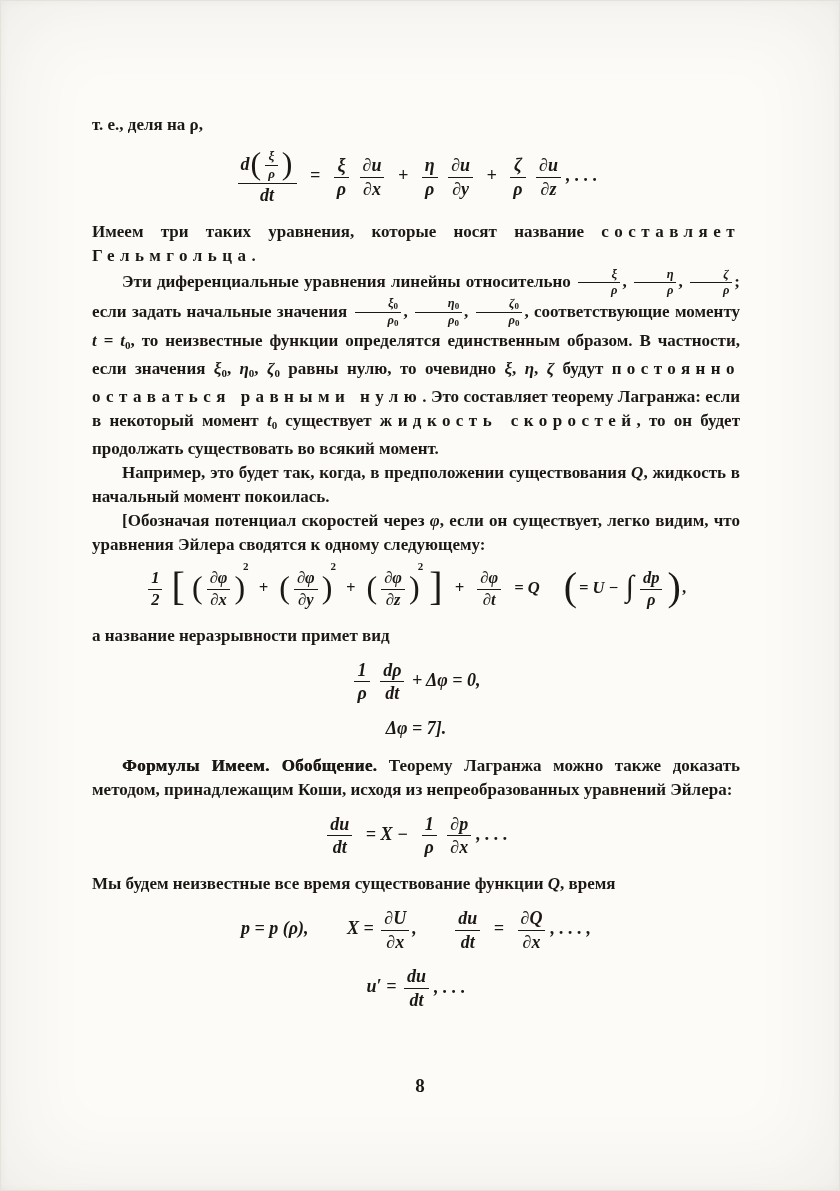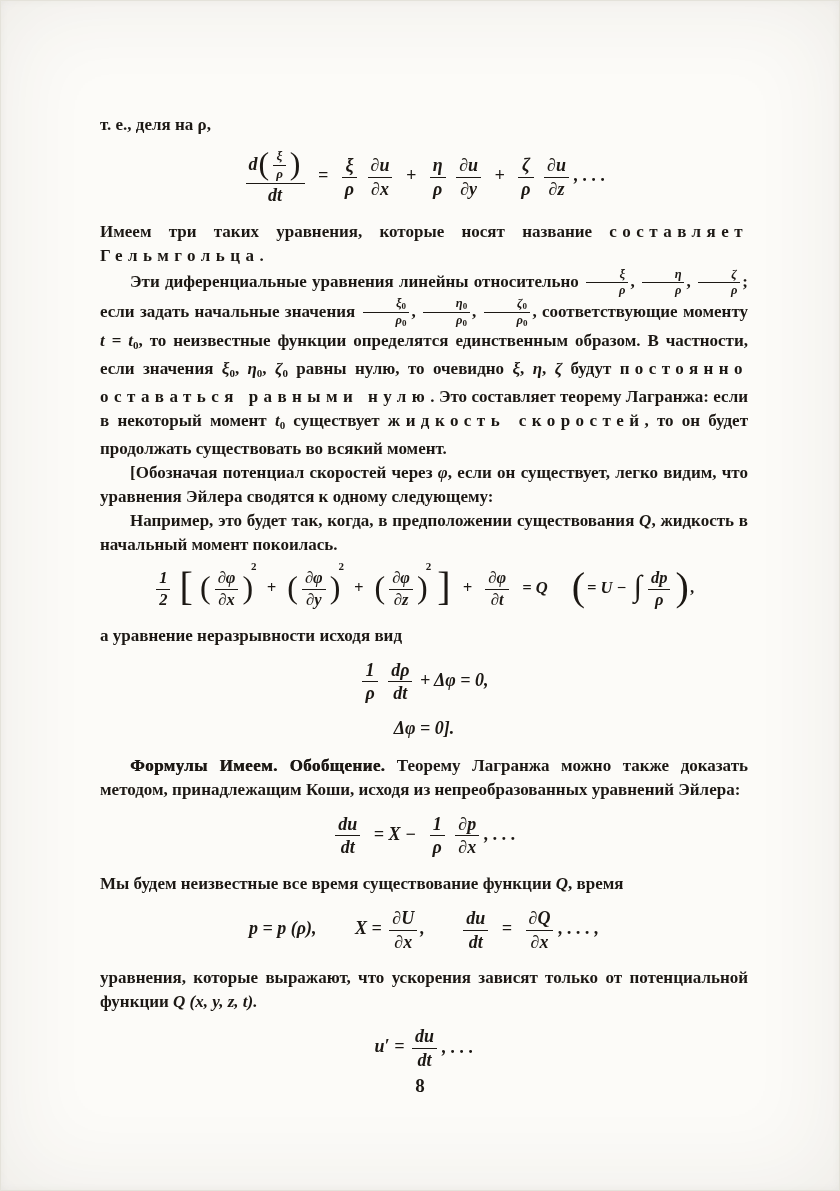--- a/index.html
+++ b/index.html
@@ -1,21 +1,21 @@
 <!DOCTYPE html>
 <html><head>
 <meta charset="utf-8">
 <style>
   html,body{margin:0;padding:0}
   body{width:840px;height:1191px;background:#f6f5f1;position:relative;overflow:hidden;
        font-family:"Liberation Serif","DejaVu Serif",serif;color:#1c1814}
   .page{position:absolute;inset:0;background:#fcfbf8;
         box-shadow:inset 0 0 90px rgba(60,50,40,.08), inset 0 0 8px rgba(60,50,40,.05);
         border:1px solid #e4e2da}
-  .content{position:absolute;left:99px;top:112px;width:648px}
+  .content{position:absolute;left:91px;top:112px;width:648px}
   .bt{font-size:17px;line-height:24px;text-align:justify;font-weight:700;margin:0}
   .ind{text-indent:30px}
   .it{font-style:italic}
   .lead{letter-spacing:.4px;text-shadow:.5px 0 0 currentColor}
   .sp{letter-spacing:.32em}
   sub{font-size:11px;font-style:normal;vertical-align:-3px;letter-spacing:0}
   .tfrac sub{font-size:9px;vertical-align:-2px}
   .formula{text-align:center;font-size:18px;font-weight:700;font-style:italic;
            margin:12px 0 14px;line-height:1.2}
   .f-wide{font-size:16.5px}
@@ -77,51 +77,51 @@
   <span>равны нулю, то очевидно</span>
   <span class="it">ξ</span><span>,</span>
   <span class="it">η</span><span>,</span>
   <span class="it">ζ</span>
   <span>будут</span>
   <span class="sp">постоянно оставаться равными нулю</span><span>. Это составляет теорему Лагранжа: если в некоторый момент</span>
   <span class="it">t</span><sub>0</sub>
   <span>существует</span>
   <span class="sp">жидкость скоростей</span><span>, то он будет продолжать существовать во всякий момент.</span></p>
 
+  <p class="bt ind"><span>Например, это будет так, когда, в предположении существования</span>
+  <span class="it">Q</span><span>, жидкость в начальный момент покоилась.</span></p>
+
   <p class="bt ind"><span>[Обозначая потенциал скоростей через</span>
   <span class="it">φ</span><span>, если он существует, легко видим, что уравнения Эйлера сводятся к одному следующему:</span></p>
-
-  <p class="bt ind"><span>Например, это будет так, когда, в предположении существования</span>
-  <span class="it">Q</span><span>, жидкость в начальный момент покоилась.</span></p>
 
   <div class="formula f-wide">
     <span class="frac"><span class="num">1</span><span class="den">2</span></span>
     <span class="bp2">[</span>
     <span class="bp">(</span><span class="frac"><span class="num">∂φ</span><span class="den">∂x</span></span><span class="bp">)</span><sup class="pow">2</sup>
     <span class="op">+</span>
     <span class="bp">(</span><span class="frac"><span class="num">∂φ</span><span class="den">∂y</span></span><span class="bp">)</span><sup class="pow">2</sup>
     <span class="op">+</span>
     <span class="bp">(</span><span class="frac"><span class="num">∂φ</span><span class="den">∂z</span></span><span class="bp">)</span><sup class="pow">2</sup>
     <span class="bp2">]</span>
     <span class="op">+</span>
     <span class="frac"><span class="num">∂φ</span><span class="den">∂t</span></span>
     <span class="op">= Q</span><span class="pgroup"><span class="bp2">(</span><span>= U −</span>
     <span class="intg">∫</span><span class="frac"><span class="num">dp</span><span class="den">ρ</span></span><span class="bp2">)</span></span><span>,</span>
   </div>
 
-  <p class="bt"><span>а уравнение неразрывности исходя вид</span></p>
+  <p class="bt"><span>а название неразрывности примет вид</span></p>
 
   <div class="formula">
     <span class="frac"><span class="num">1</span><span class="den">ρ</span></span>
     <span class="frac"><span class="num">dρ</span><span class="den">dt</span></span>
     <span>+ Δφ = 0,</span>
   </div>
 
 
-  <div class="formula"><span>Δφ = 0].</span></div>
+  <div class="formula"><span>Δφ = 7].</span></div>
 
   <p class="bt ind"><span class="lead">Формулы Имеем. Обобщение.</span>
   <span>Теорему Лагранжа можно также доказать методом, принадлежащим Коши, исходя из непреобразованных уравнений Эйлера:</span></p>
 
   <div class="formula">
     <span class="frac"><span class="num">du</span><span class="den">dt</span></span>
     <span class="op">= X −</span>
     <span class="frac"><span class="num">1</span><span class="den">ρ</span></span>
     <span class="frac"><span class="num">∂p</span><span class="den">∂x</span></span><span class="tail">, . . .</span>
   </div>
@@ -131,22 +131,20 @@
 
   <div class="formula">
     <span>p = p (ρ),</span>
     <span class="gapl">X =</span>
     <span class="frac"><span class="num">∂U</span><span class="den">∂x</span></span><span>,</span>
     <span class="frac gapl"><span class="num">du</span><span class="den">dt</span></span>
     <span class="op">=</span>
     <span class="frac"><span class="num">∂Q</span><span class="den">∂x</span></span><span class="tail">, . . . ,</span>
   </div>
 
-  <p class="bt"><span>уравнения, которые выражают, что ускорения зависят только от потенциальной функции</span>
-  <span class="it">Q (x, y, z, t).</span></p>
 
 
   <div class="formula">
     <span>u′ =</span>
     <span class="frac"><span class="num">du</span><span class="den">dt</span></span><span class="tail">, . . .</span>
   </div>
 
 </div>
 
 <div class="pagenum">8</div>

